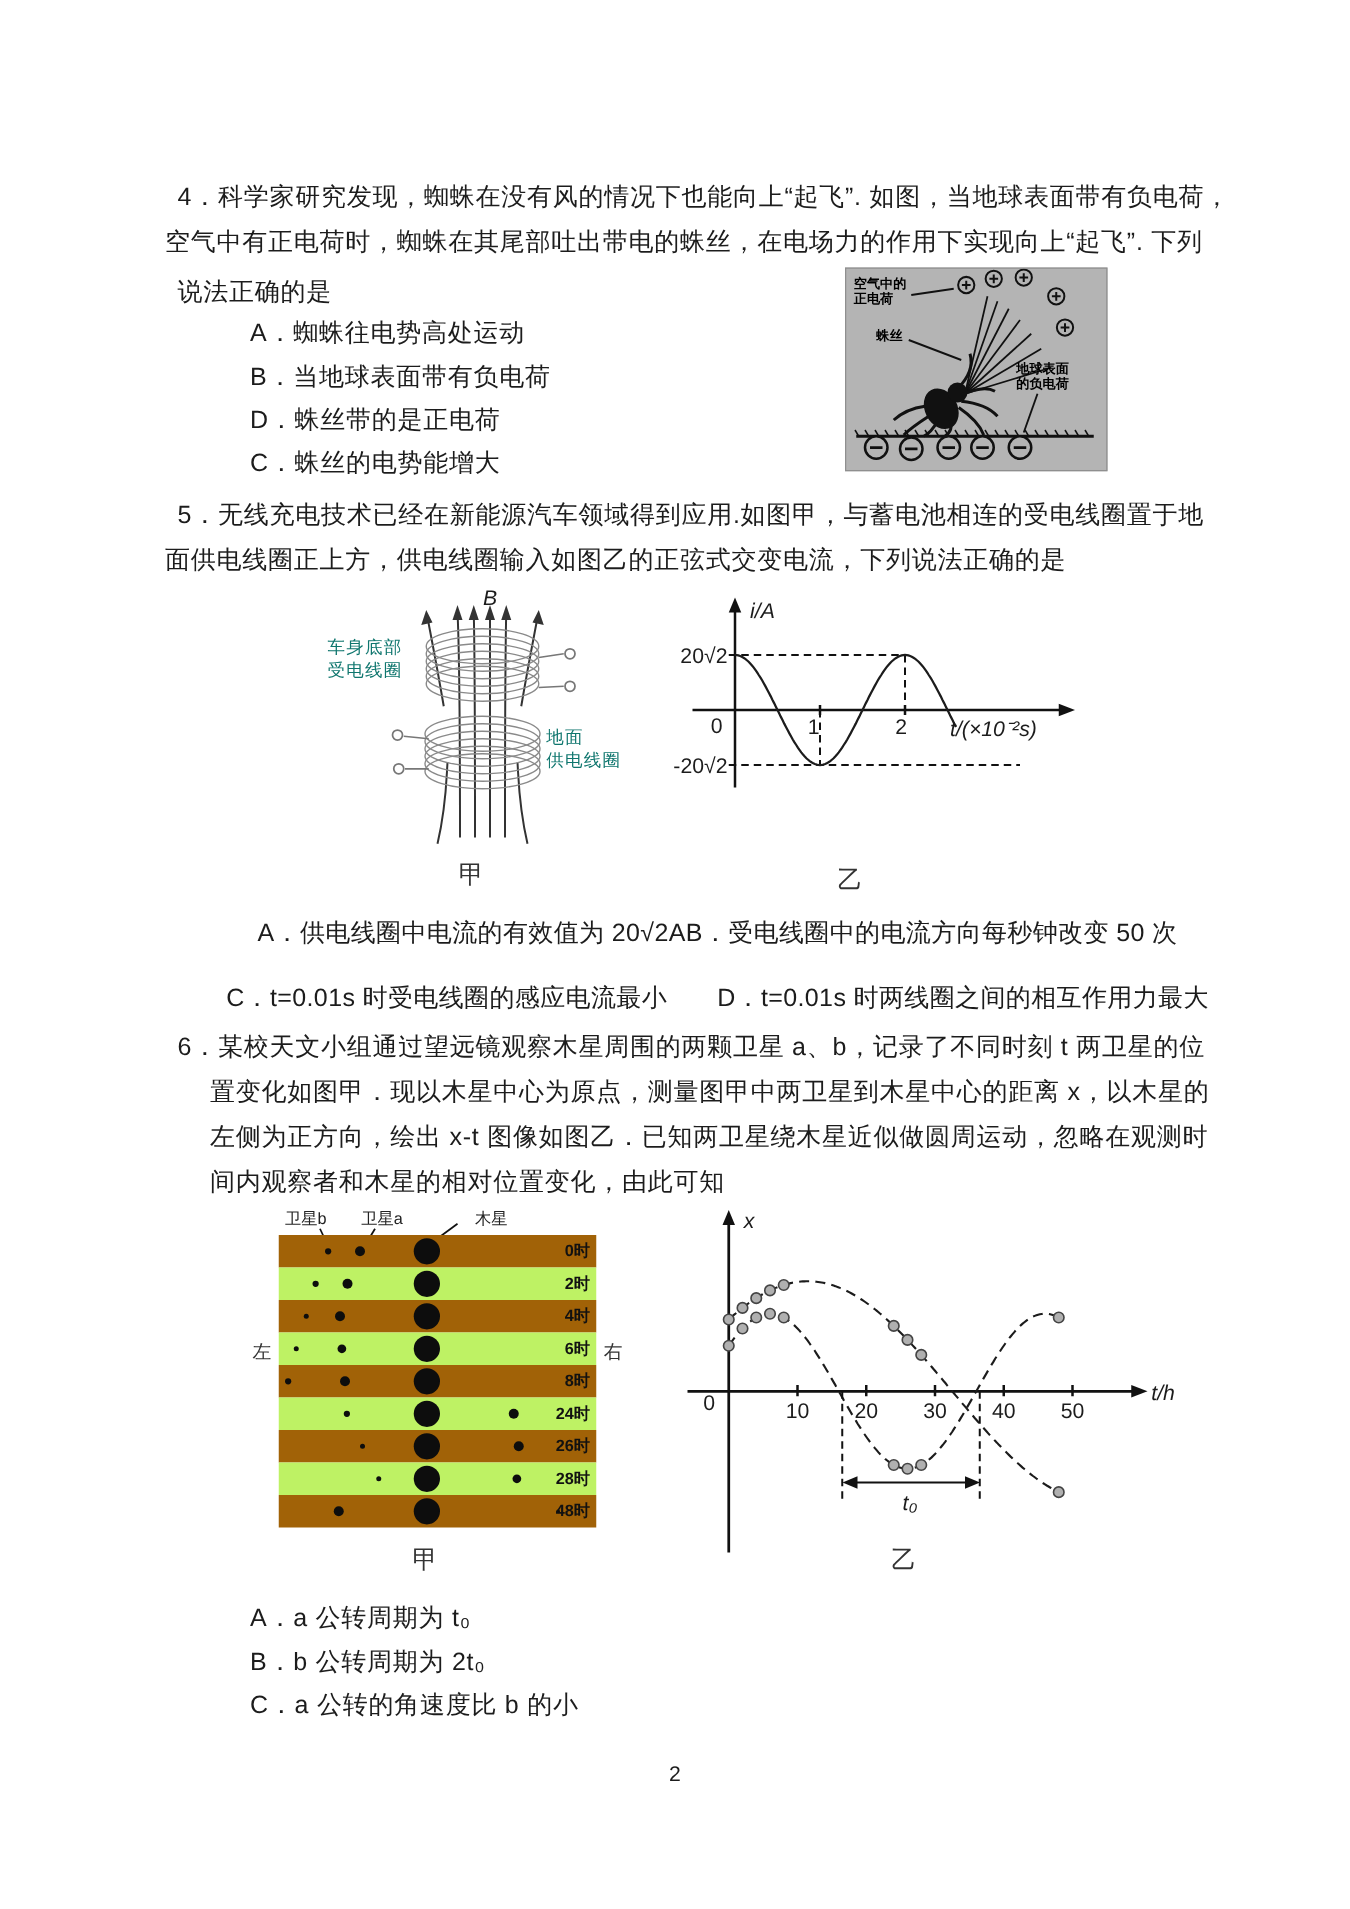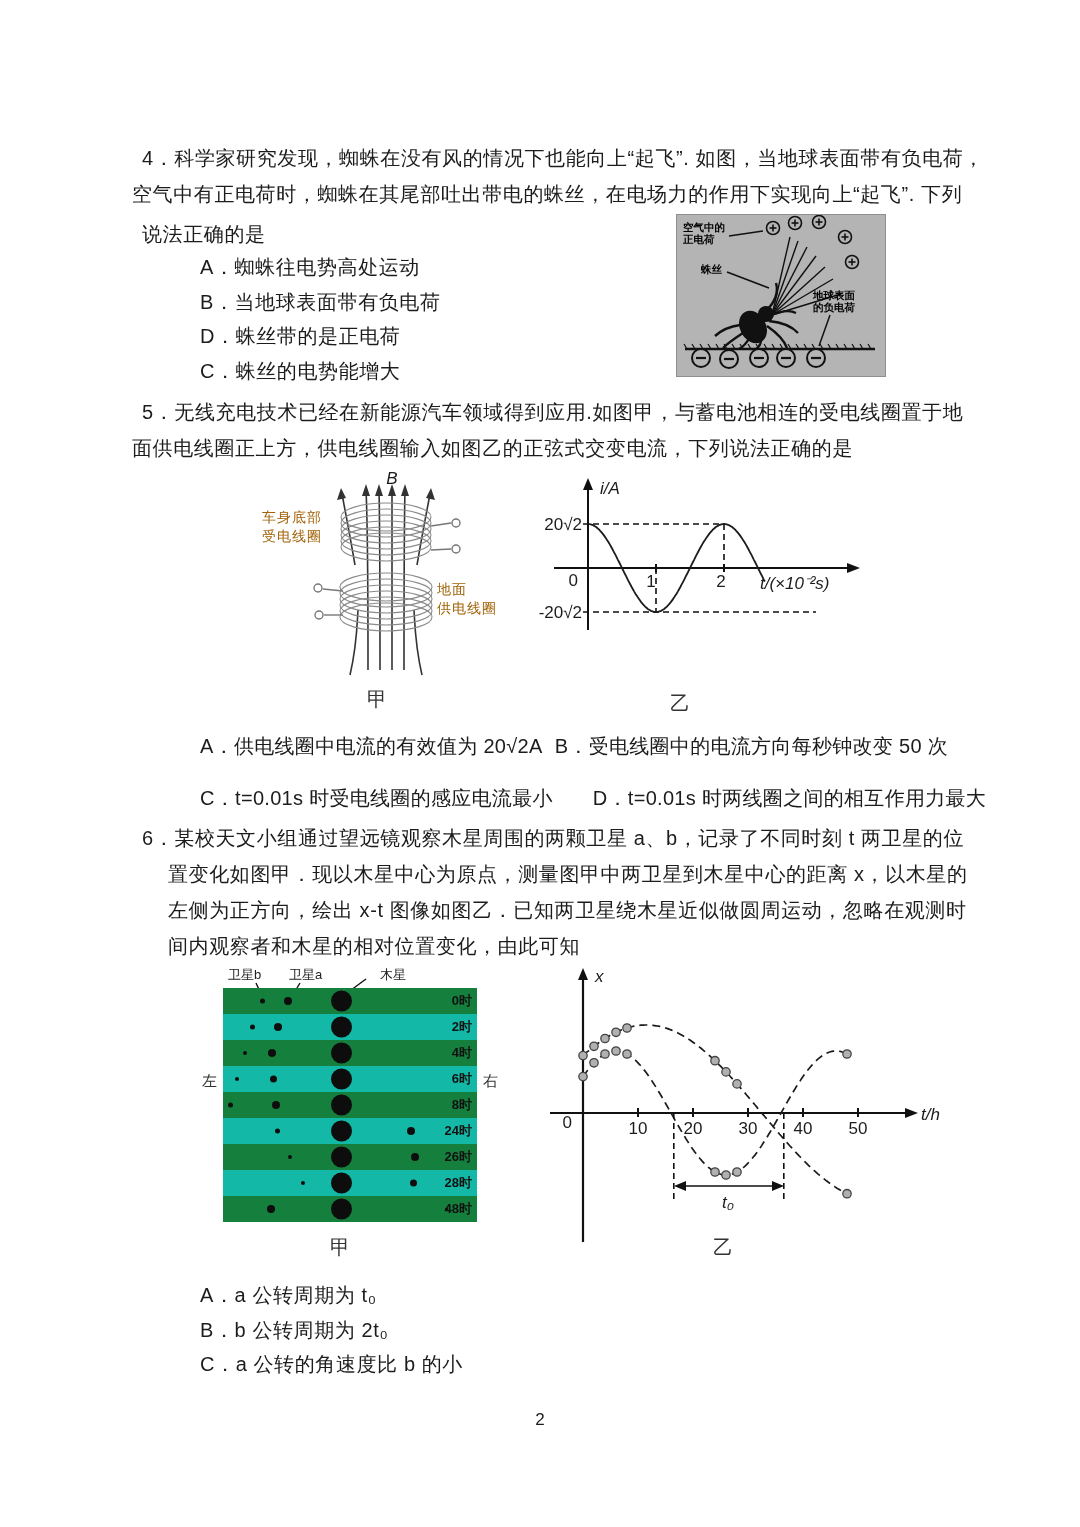--- a/index.html
+++ b/index.html
@@ -6,39 +6,39 @@
   html,body { background:#ffffff; }
   .page {
     position:relative; width:1080px; height:1527px; background:#fff;
     font-family:"Liberation Sans", sans-serif; color:#1c1c1c; overflow:hidden;
   }
   .para { position:absolute; font-size:20px; letter-spacing:0.6px; white-space:nowrap; }
   .para .ln { height:36px; line-height:36px; }
   .q6p .ln.ind { padding-left:26px; }
   .opts { position:absolute; font-size:20px; letter-spacing:0.6px; }
   .opts .opt { height:34.5px; line-height:34.5px; white-space:nowrap; }
-  .optrow { position:absolute; left:200px; width:748px; display:flex; justify-content:space-between;
+  .optrow { position:absolute; left:200px; width:748px; display:flex; justify-content:center;
             font-size:20px; letter-spacing:0.3px; white-space:nowrap; }
   .figcap { position:absolute; font-size:20px; color:#333; }
   .pagenum { position:absolute; top:1410px; left:0; width:100%; text-align:center; font-size:17px; }
 
   
   .spiderfig { position:absolute; left:676px; top:214px; width:210px; height:163px;
                background:#b4b4b4; border:1px solid #8f8f8f; }
   .spiderfig svg { position:absolute; left:0; top:0; }
   .sflabel { position:absolute; font-size:10.5px; font-weight:bold; line-height:12px; color:#000; }
 
   
-  .coillabel { position:absolute; font-size:14px; line-height:19px; color:#a16207; letter-spacing:1px; }
+  .coillabel { position:absolute; font-size:14px; line-height:19px; color:#0f766e; letter-spacing:1px; }
 
   
   .jstrip { position:absolute; left:223px; top:988px; width:254px; }
   .jrow { position:relative; height:26px; }
-  .jrow.odd  { background:#15803d;padding-left:48px; }
-  .jrow.even { background:#14b8a6; }
+  .jrow.odd  { background:#a16207;padding-left:48px; }
+  .jrow.even { background:#bef264; }
   .jdot { position:absolute; top:50%; transform:translateY(-50%); background:#0d0d0d; border-radius:50%; }
   .jtime { position:absolute; right:5px; top:50%; transform:translateY(-50%);
            font-size:13px; font-weight:bold; color:#111; }
   .jtoplabel { position:absolute; font-size:13px; color:#222; }
   .sidelabel { position:absolute; font-size:15px; color:#333; }
 
   svg text { font-family:"Liberation Sans", sans-serif; }
   .axlbl { font-size:17px; fill:#1c1c1c; }
   .axlbl-i { font-style:italic; }
 </style>

